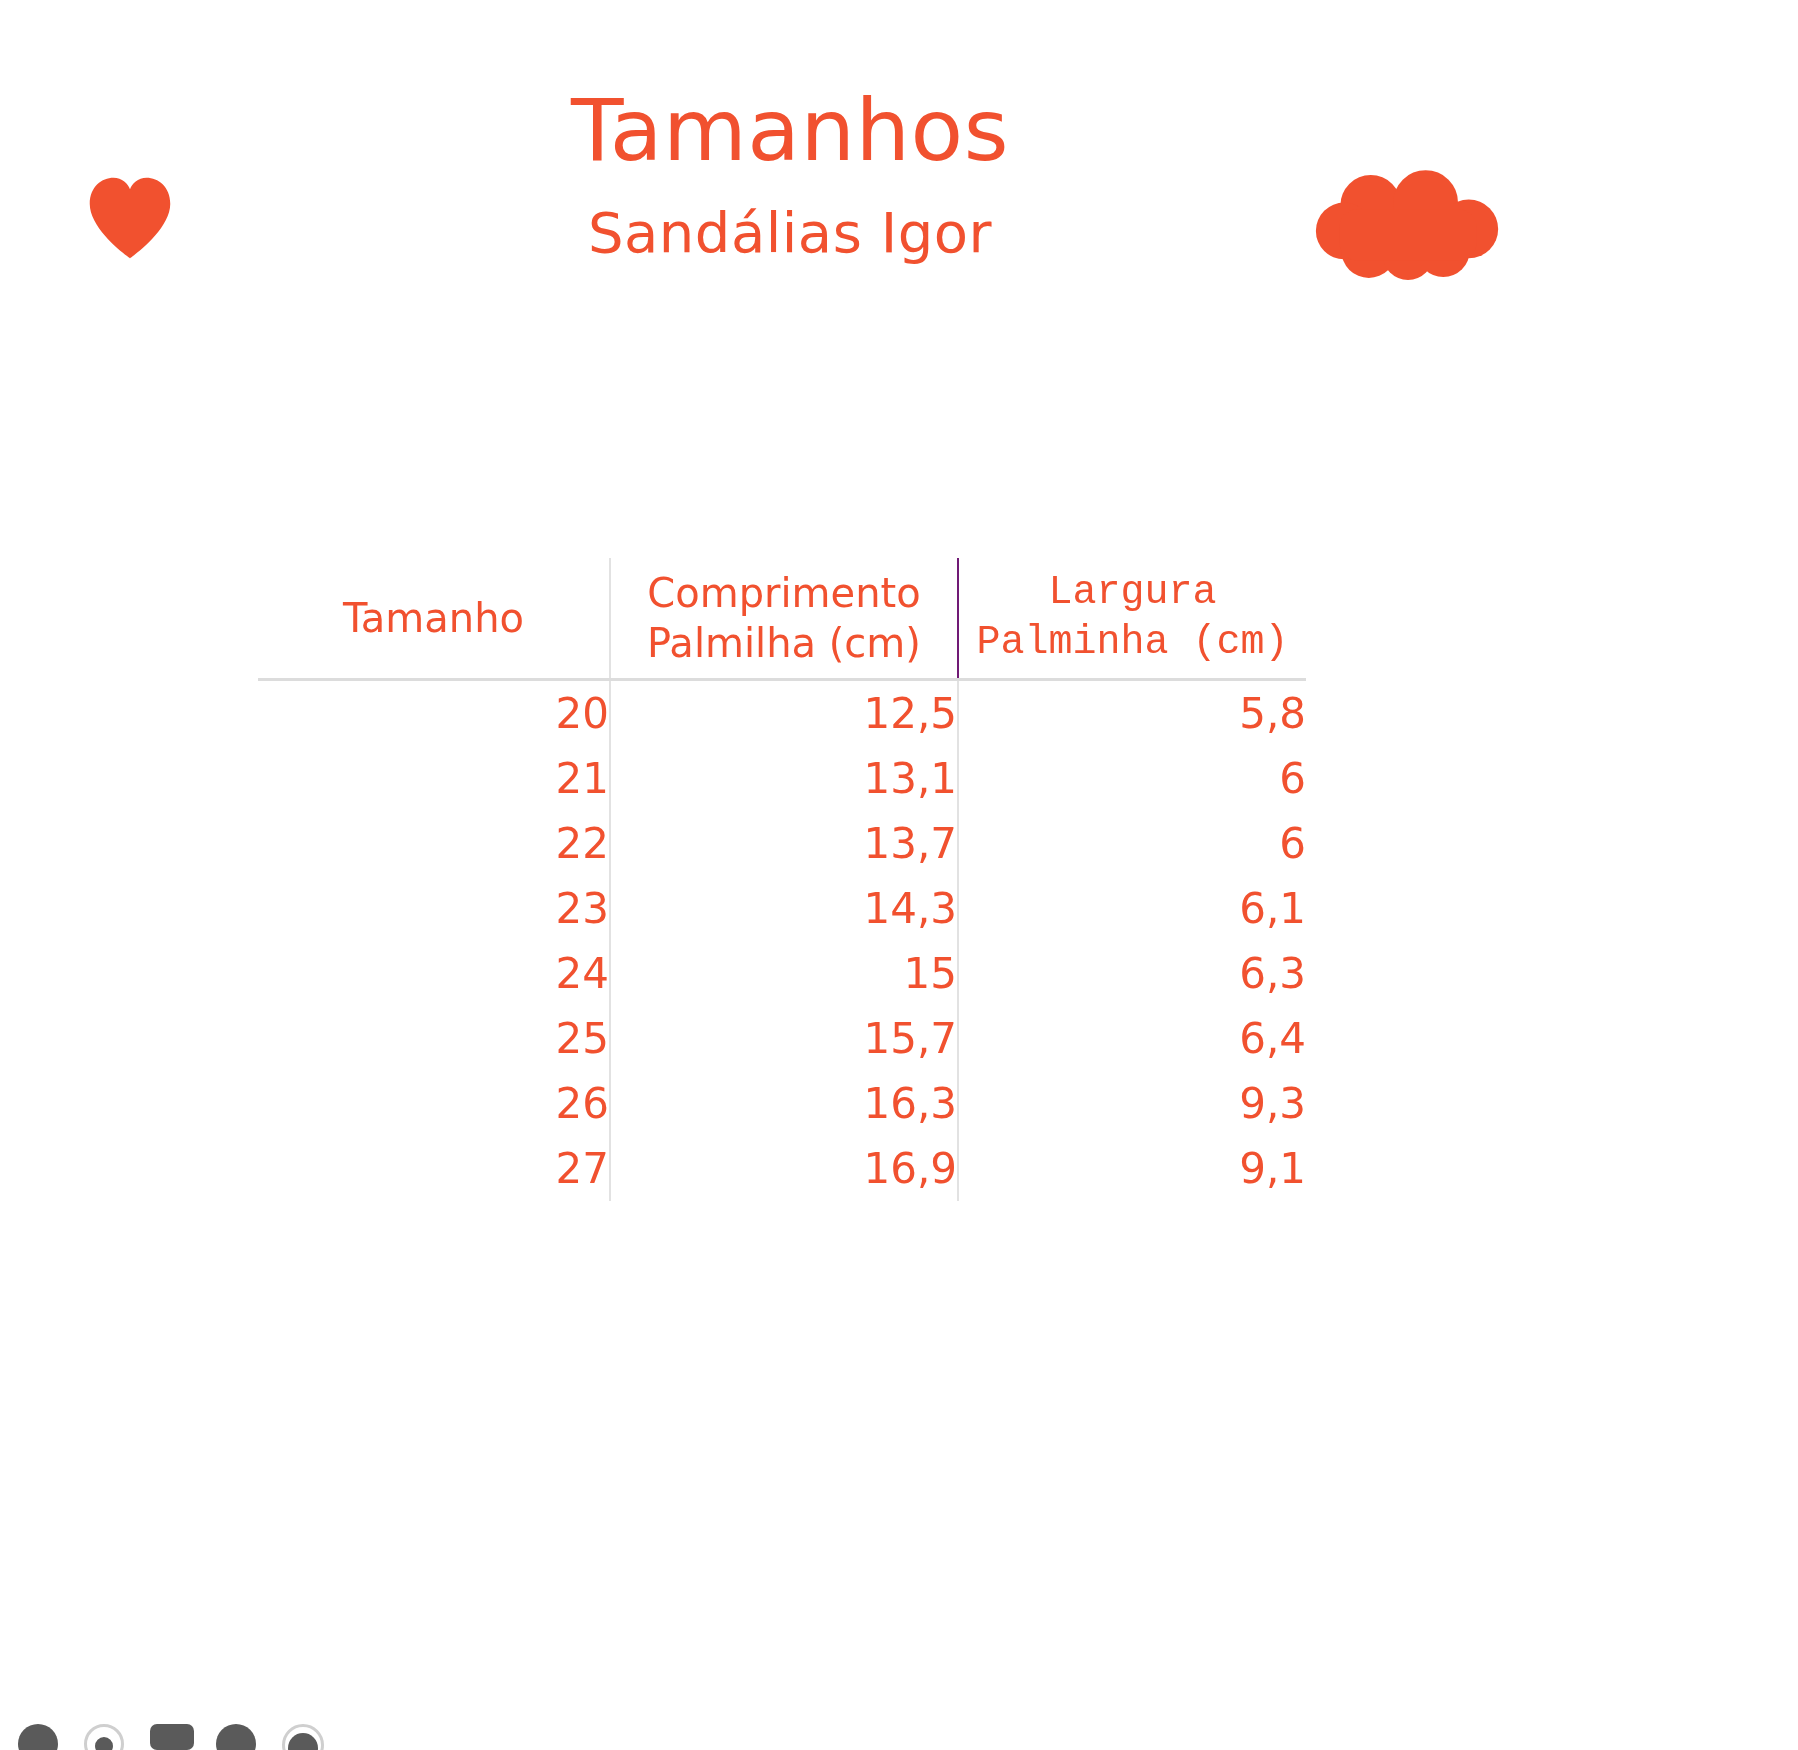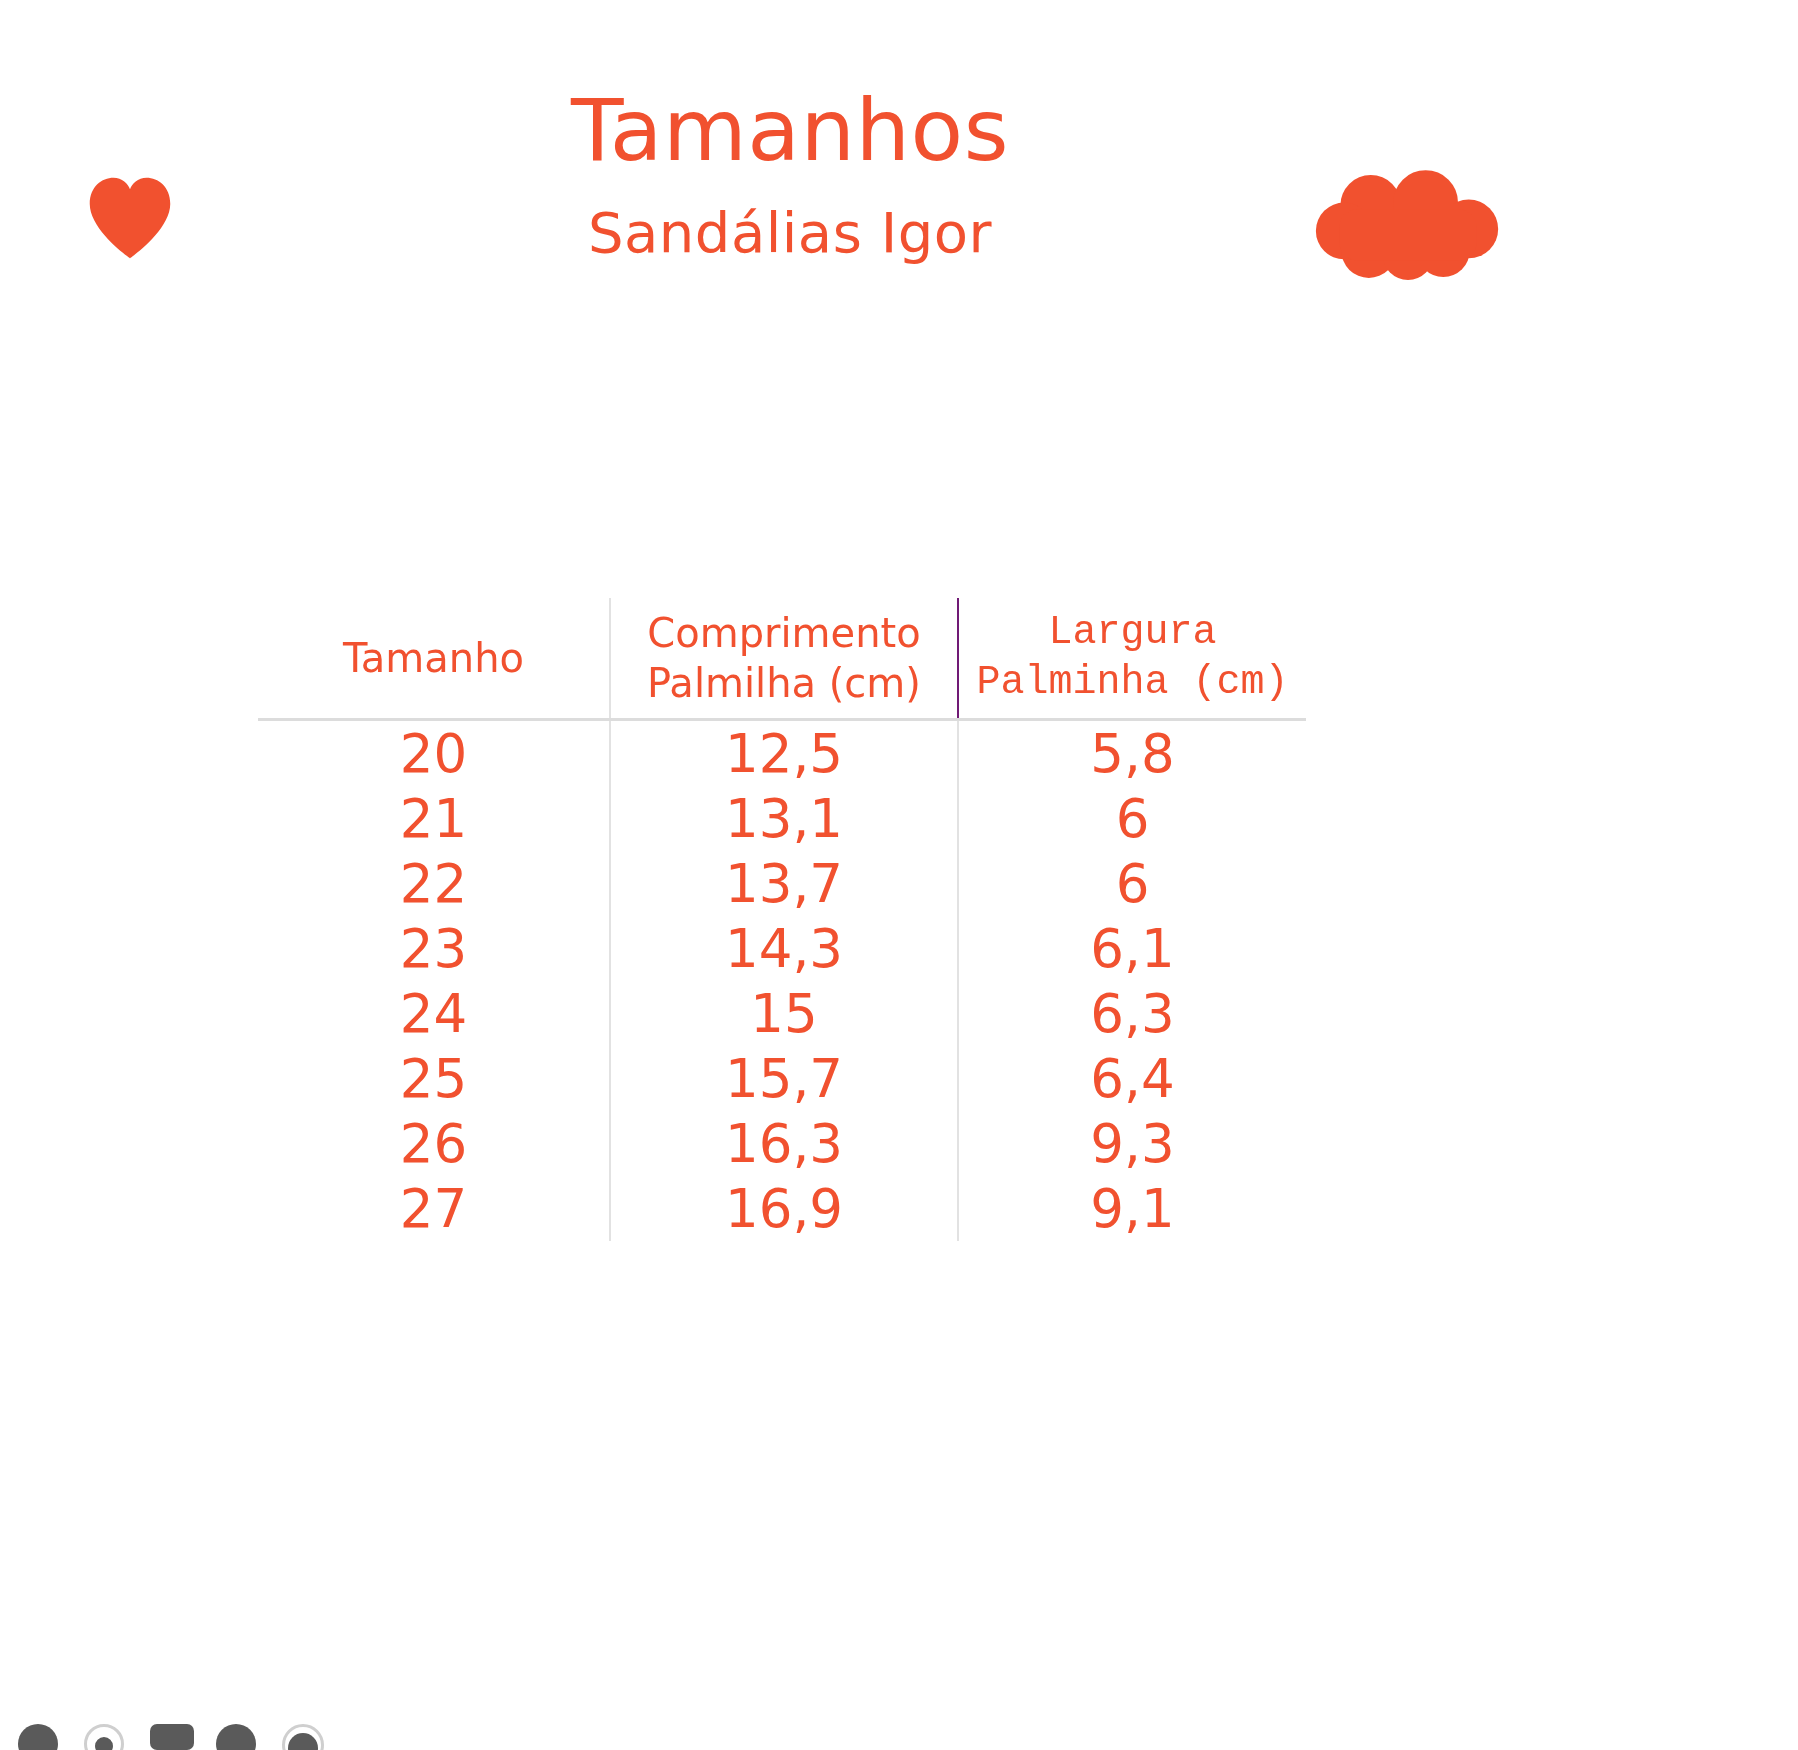--- a/index.html
+++ b/index.html
@@ -52,21 +52,21 @@
   }
   .title-line-2 {
     font-size: 56px;
     margin-top: 26px;
   }
 
   
   .size-table-wrap {
     position: absolute;
     left: 258px;
-    top: 598px;
+    top: 558px;
     width: 1048px;
   }
   table.size-table {
     border-collapse: collapse;
     width: 1048px;
     table-layout: fixed;
   }
   table.size-table col.c1 { width: 352px; }
   table.size-table col.c2 { width: 348px; }
   table.size-table col.c3 { width: 348px; }
@@ -84,23 +84,24 @@
     font-size: 40px;
     line-height: 1.26;
     height: 120px;
     border-bottom: 3px solid #dcdcdc;
     border-right: 2px solid #701a75;
   }
   table.size-table th:last-child { border-right: none; font-family: Liberation Mono, monospace; }
   table.size-table th:first-child { border-right: 2px solid #e2e2e2; }
 
   table.size-table td {
-    font-size: 53px;
+    font-size: 42px;
     height: 65px;
     border-right: 2px solid #e2e2e2;
+    text-align: right;
   }
   table.size-table td:last-child { border-right: none; }
 
   .hdr-l1, .hdr-l2 { display: block; white-space: nowrap; }
 
   
   .bottom-icons {
     position: absolute;
     left: 18px;
     bottom: -14px;

